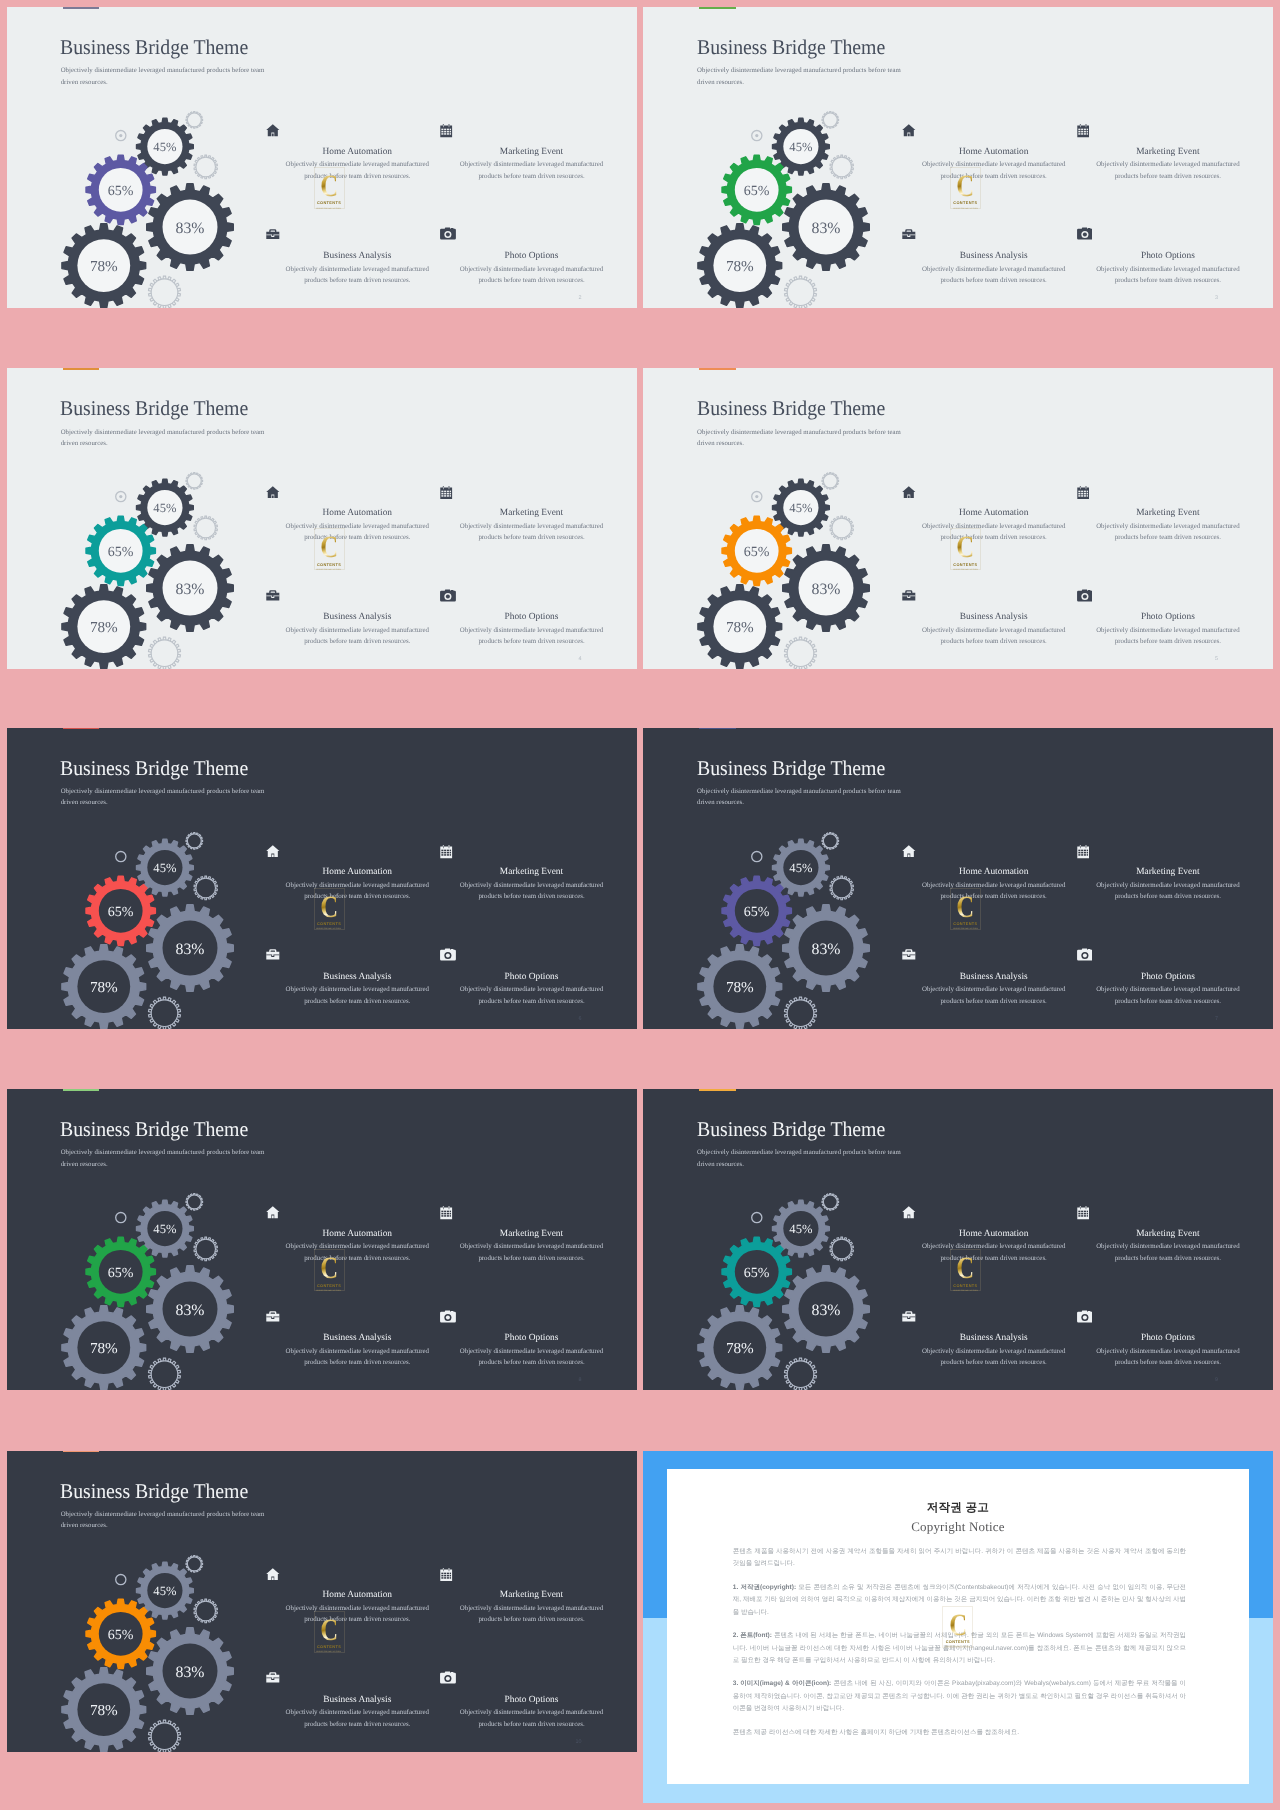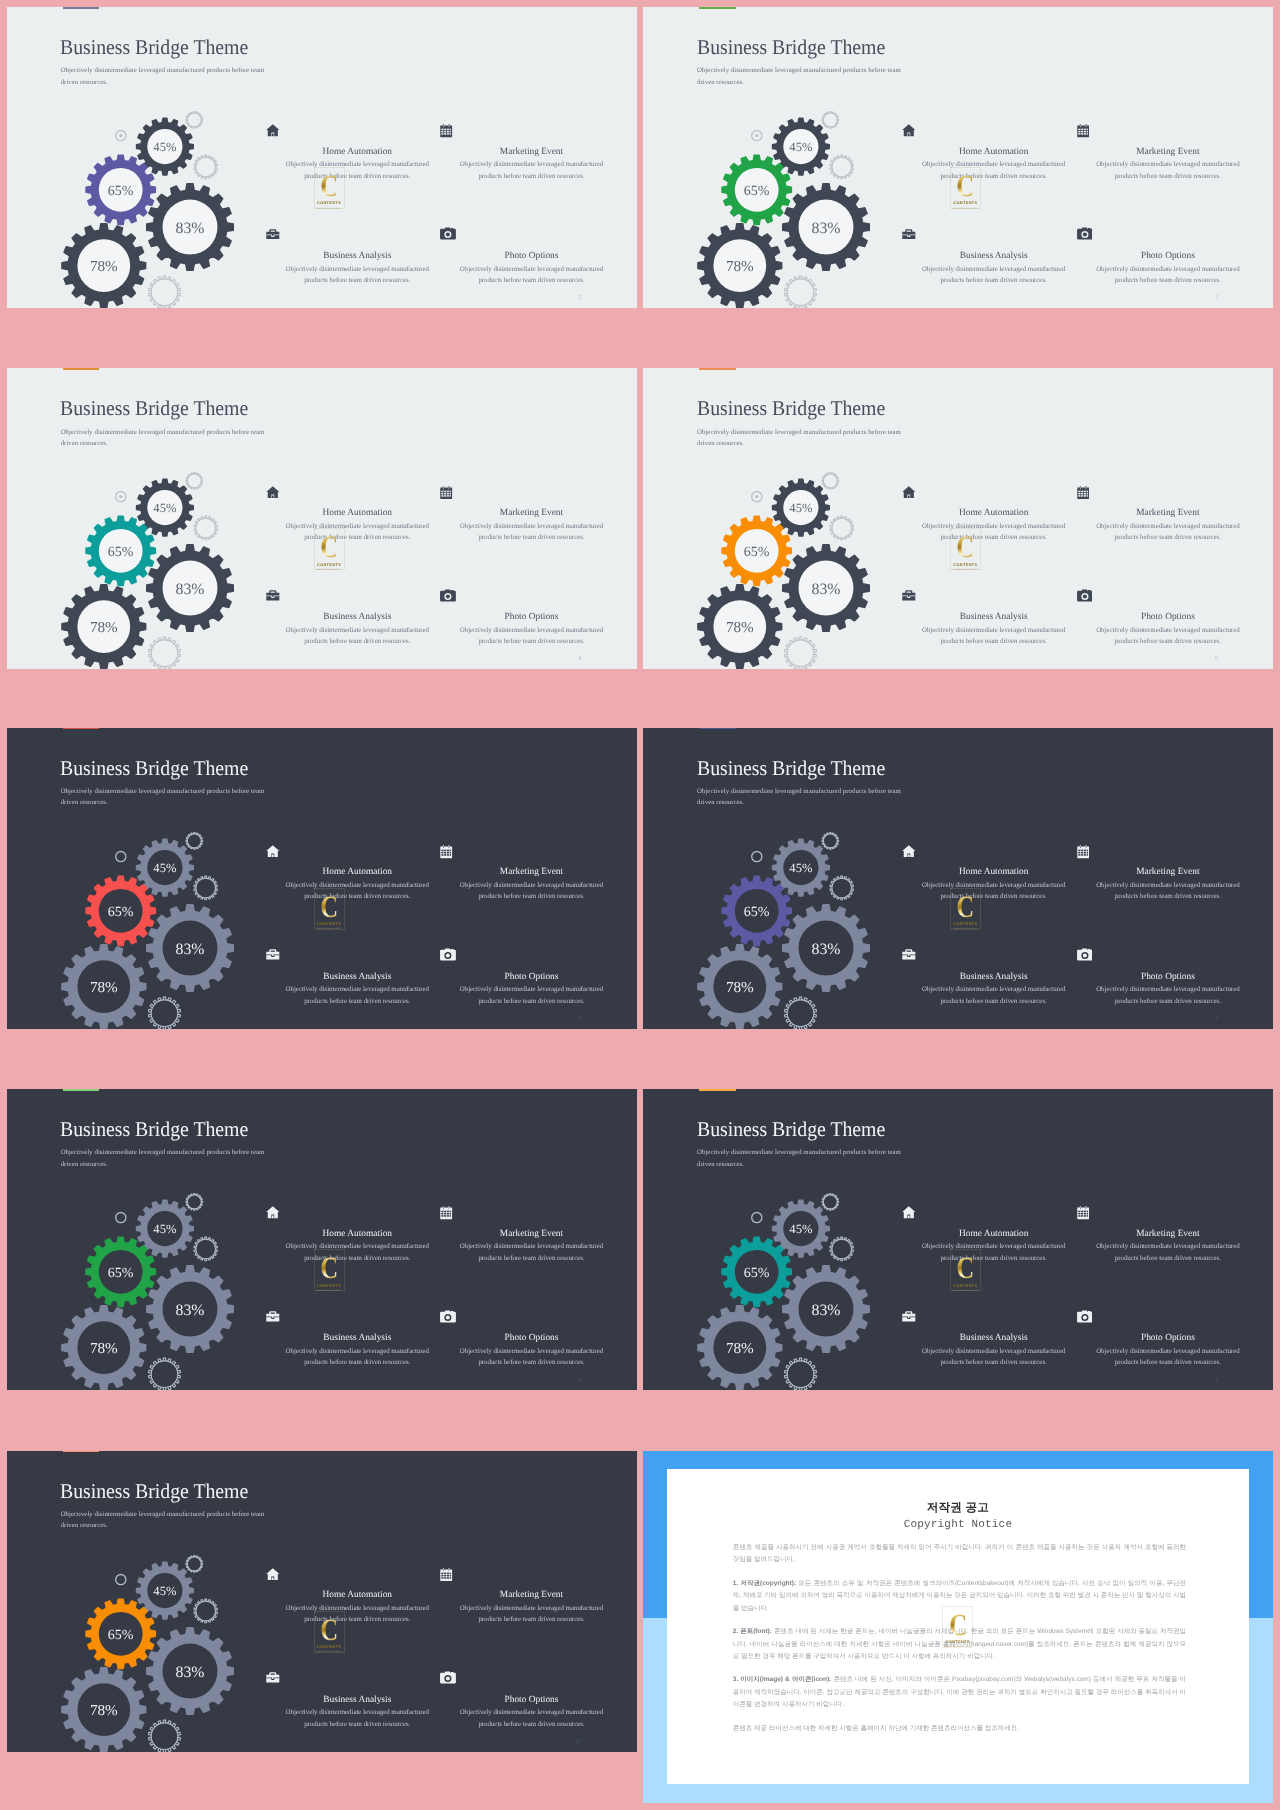--- a/index.html
+++ b/index.html
@@ -64,21 +64,21 @@
   .pno{position:absolute;right:55px;bottom:7px;font-size:5.4px;font-family:"Liberation Sans",sans-serif;}
   .slide.light .pno{color:#b5bcc4;}
   .slide.dark  .pno{color:#4a5263;}
 
   
   .cslide{position:absolute;width:629.6px;height:352.4px;overflow:hidden;background:#42a1f2;}
   .cslide .bluebot{position:absolute;left:0;top:167.2px;width:629.6px;height:185.2px;background:#abddfd;}
   .cslide .card{position:absolute;left:23.4px;top:18.3px;right:23.9px;bottom:19.2px;background:#fff;}
   .ch1{text-align:center;font-family:"Liberation Sans",sans-serif;font-weight:bold;
        font-size:11.6px;color:#2e2e2e;margin-top:32px;letter-spacing:.2px;}
-  .ch2{text-align:center;font-family:Liberation Mono, monospace;font-size:11px;
+  .ch2{text-align:center;font-family:Liberation Serif, serif;font-size:13px;
        color:#58585a;margin-top:3.2px;letter-spacing:.18px;}
   .cbody{margin:11px 63px 0 66px;font-family:"Liberation Sans",sans-serif;
          font-size:6.5px;line-height:12.4px;color:#9aa0a6;text-align:justify;}
   .cbody p{margin:0 0 11px 0;}
   .cbody b{color:#7c8289;font-weight:bold;}
   .cslide .wm{left:298.9px;top:155.3px;}
 </style>
 </head>
 <body>
 

